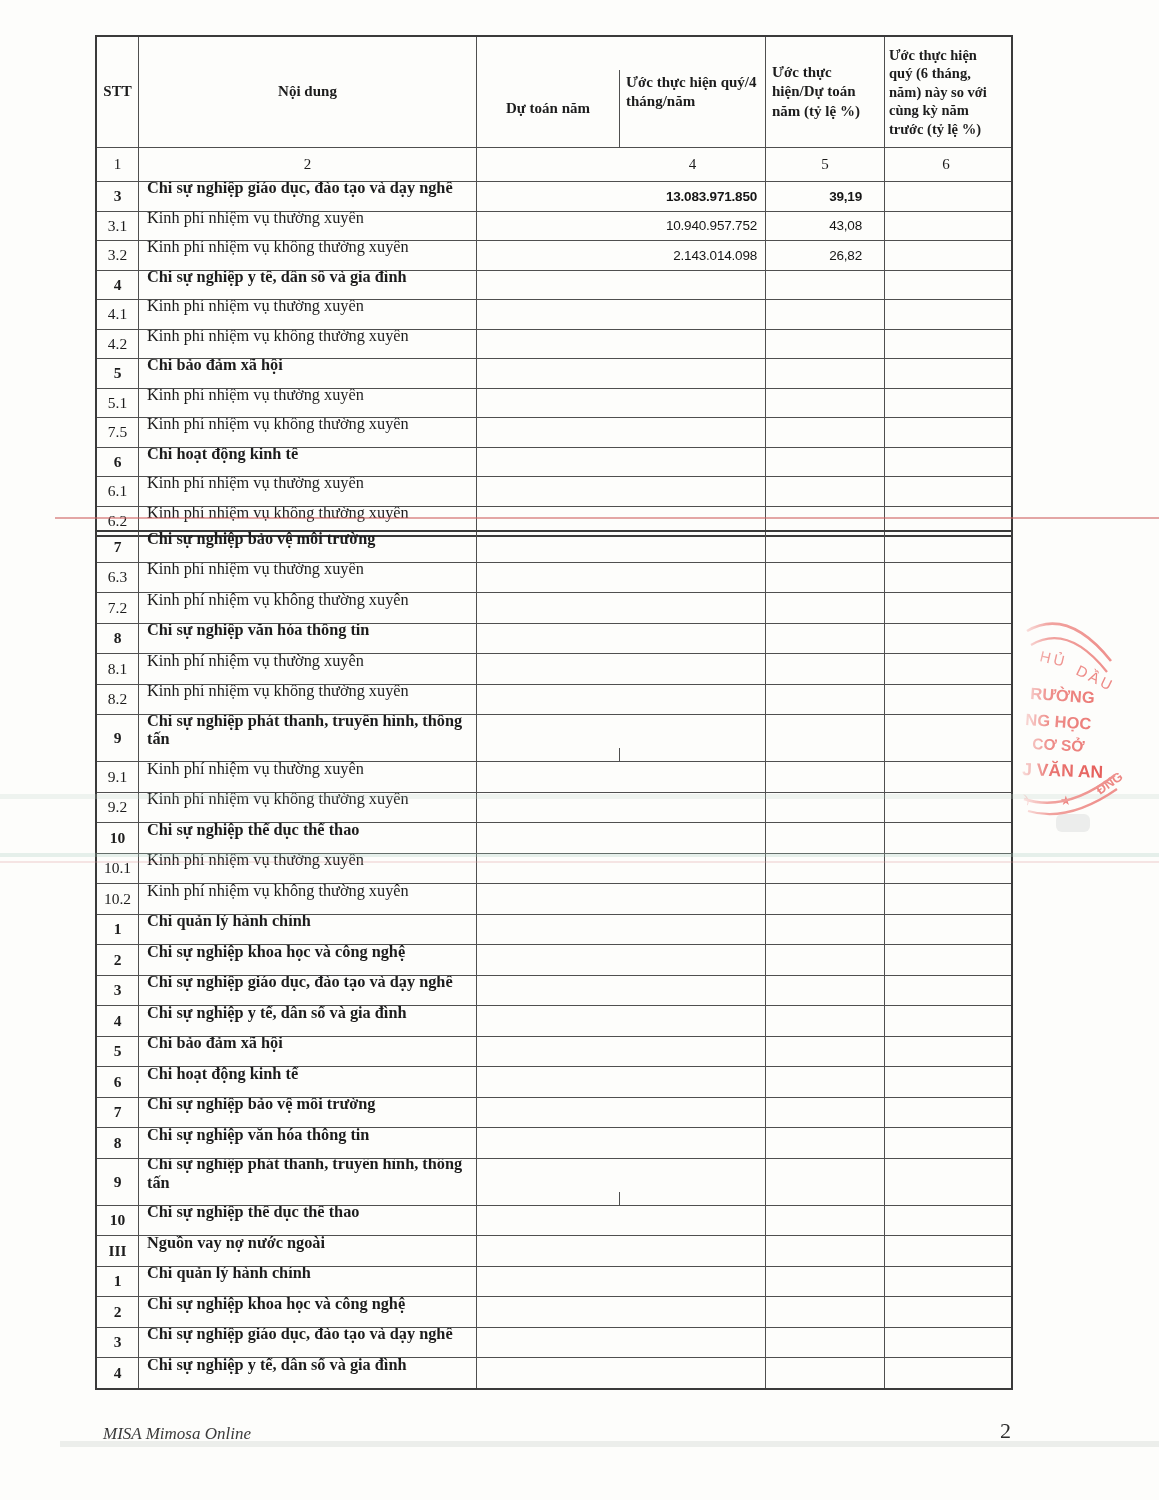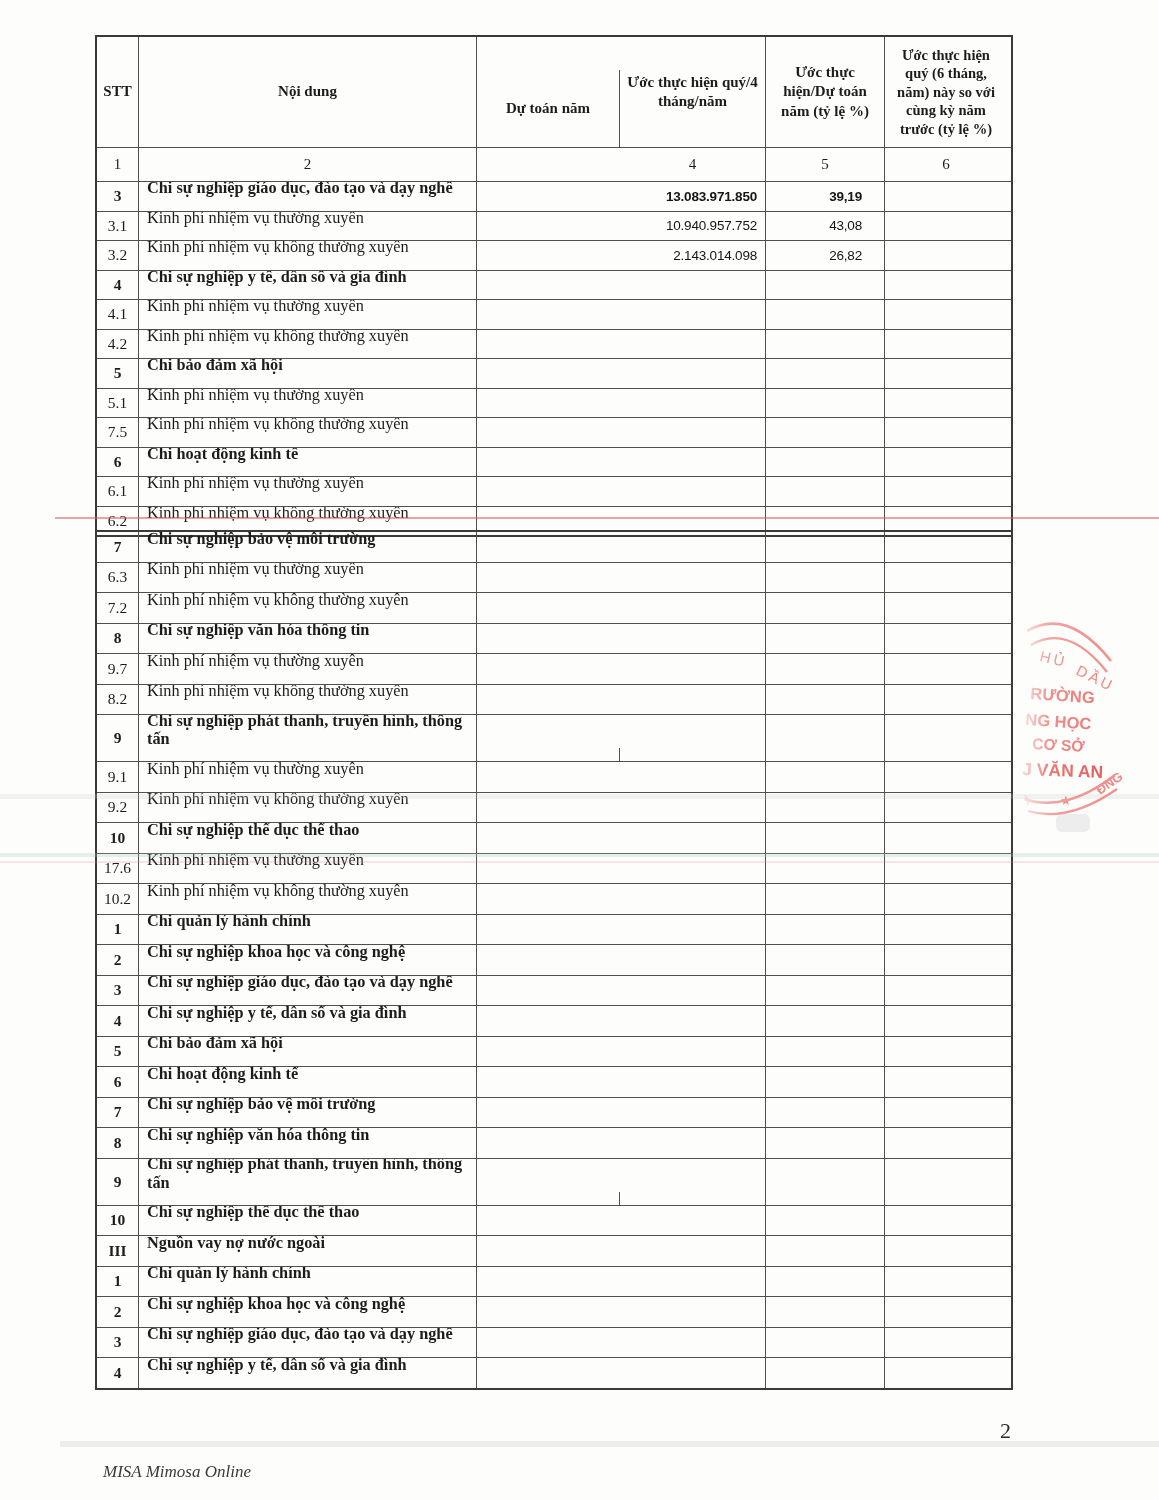--- a/index.html
+++ b/index.html
@@ -21,21 +21,21 @@
   }
   #box-a{top:35px;}
   #box-b{top:530px;}
 
   .thead{display:flex;height:110px;border-bottom:1px solid #4f4f4f;}
   .numrow{display:flex;height:33px;border-bottom:1px solid #4f4f4f;font-size:15px;}
   .row{display:flex;height:28.5px;border-bottom:1px solid #4f4f4f;}
   #box-b .row{height:29.5px;}
   .row.tall{height:46px !important;}
   .row:last-child{border-bottom:none;}
-  .numrow .cell,.thead .cell{justify-content:center;text-align:center;}
+  .numrow .cell,.thead .cell{justify-content:center;text-align:left;}
 
   .cell{
     box-sizing:border-box;border-right:1px solid #4f4f4f;
     display:flex;align-items:center;overflow:hidden;
   }
   .cell:last-child{border-right:none;}
   .c1{width:42px;justify-content:center;}
   .c2{width:338px;}
   .c3{width:143px;margin-top:33px;}
   .c4{width:146px;}
@@ -52,21 +52,21 @@
     font-family:"Liberation Sans", sans-serif;
     font-size:13.5px;letter-spacing:-0.2px;color:#151515;
     justify-content:flex-end;padding-right:8px;
   }
   .row .c5.num{padding-right:22px;}
   .row .c6.num{padding-right:10px;}
 
   
   .footer-brand{
     position:absolute;left:103px;top:1424px;
-    font-style:italic;font-size:17px;color:#3a3a3a;margin-top:38px;
+    font-style:italic;font-size:17px;color:#3a3a3a;
   }
   .page-number{
     position:absolute;left:1000px;top:1418px;
     font-size:22px;color:#2c2c2c;
   }
 
   
   .artifact{position:absolute;pointer-events:none;}
   .red-line{left:55px;top:517px;width:1104px;height:2px;background:rgba(205,95,95,0.55);}
   .band-1{left:0;top:794px;width:1159px;height:5px;background:rgba(185,210,198,0.22);}
@@ -227,21 +227,21 @@
         </div>
         <div class="row bold">
           <div class="cell c1">8</div>
           <div class="cell c2">Chi sự nghiệp văn hóa thông tin</div>
           <div class="cell c3 num"></div>
           <div class="cell c4 num"></div>
           <div class="cell c5 num"></div>
           <div class="cell c6 num"></div>
         </div>
         <div class="row">
-          <div class="cell c1">9.7</div>
+          <div class="cell c1">8.1</div>
           <div class="cell c2">Kinh phí nhiệm vụ thường xuyên</div>
           <div class="cell c3 num"></div>
           <div class="cell c4 num"></div>
           <div class="cell c5 num"></div>
           <div class="cell c6 num"></div>
         </div>
         <div class="row">
           <div class="cell c1">8.2</div>
           <div class="cell c2">Kinh phí nhiệm vụ không thường xuyên</div>
           <div class="cell c3 num"></div>
@@ -275,21 +275,21 @@
         </div>
         <div class="row bold">
           <div class="cell c1">10</div>
           <div class="cell c2">Chi sự nghiệp thể dục thể thao</div>
           <div class="cell c3 num"></div>
           <div class="cell c4 num"></div>
           <div class="cell c5 num"></div>
           <div class="cell c6 num"></div>
         </div>
         <div class="row">
-          <div class="cell c1">17.6</div>
+          <div class="cell c1">10.1</div>
           <div class="cell c2">Kinh phí nhiệm vụ thường xuyên</div>
           <div class="cell c3 num"></div>
           <div class="cell c4 num"></div>
           <div class="cell c5 num"></div>
           <div class="cell c6 num"></div>
         </div>
         <div class="row">
           <div class="cell c1">10.2</div>
           <div class="cell c2">Kinh phí nhiệm vụ không thường xuyên</div>
           <div class="cell c3 num"></div>

